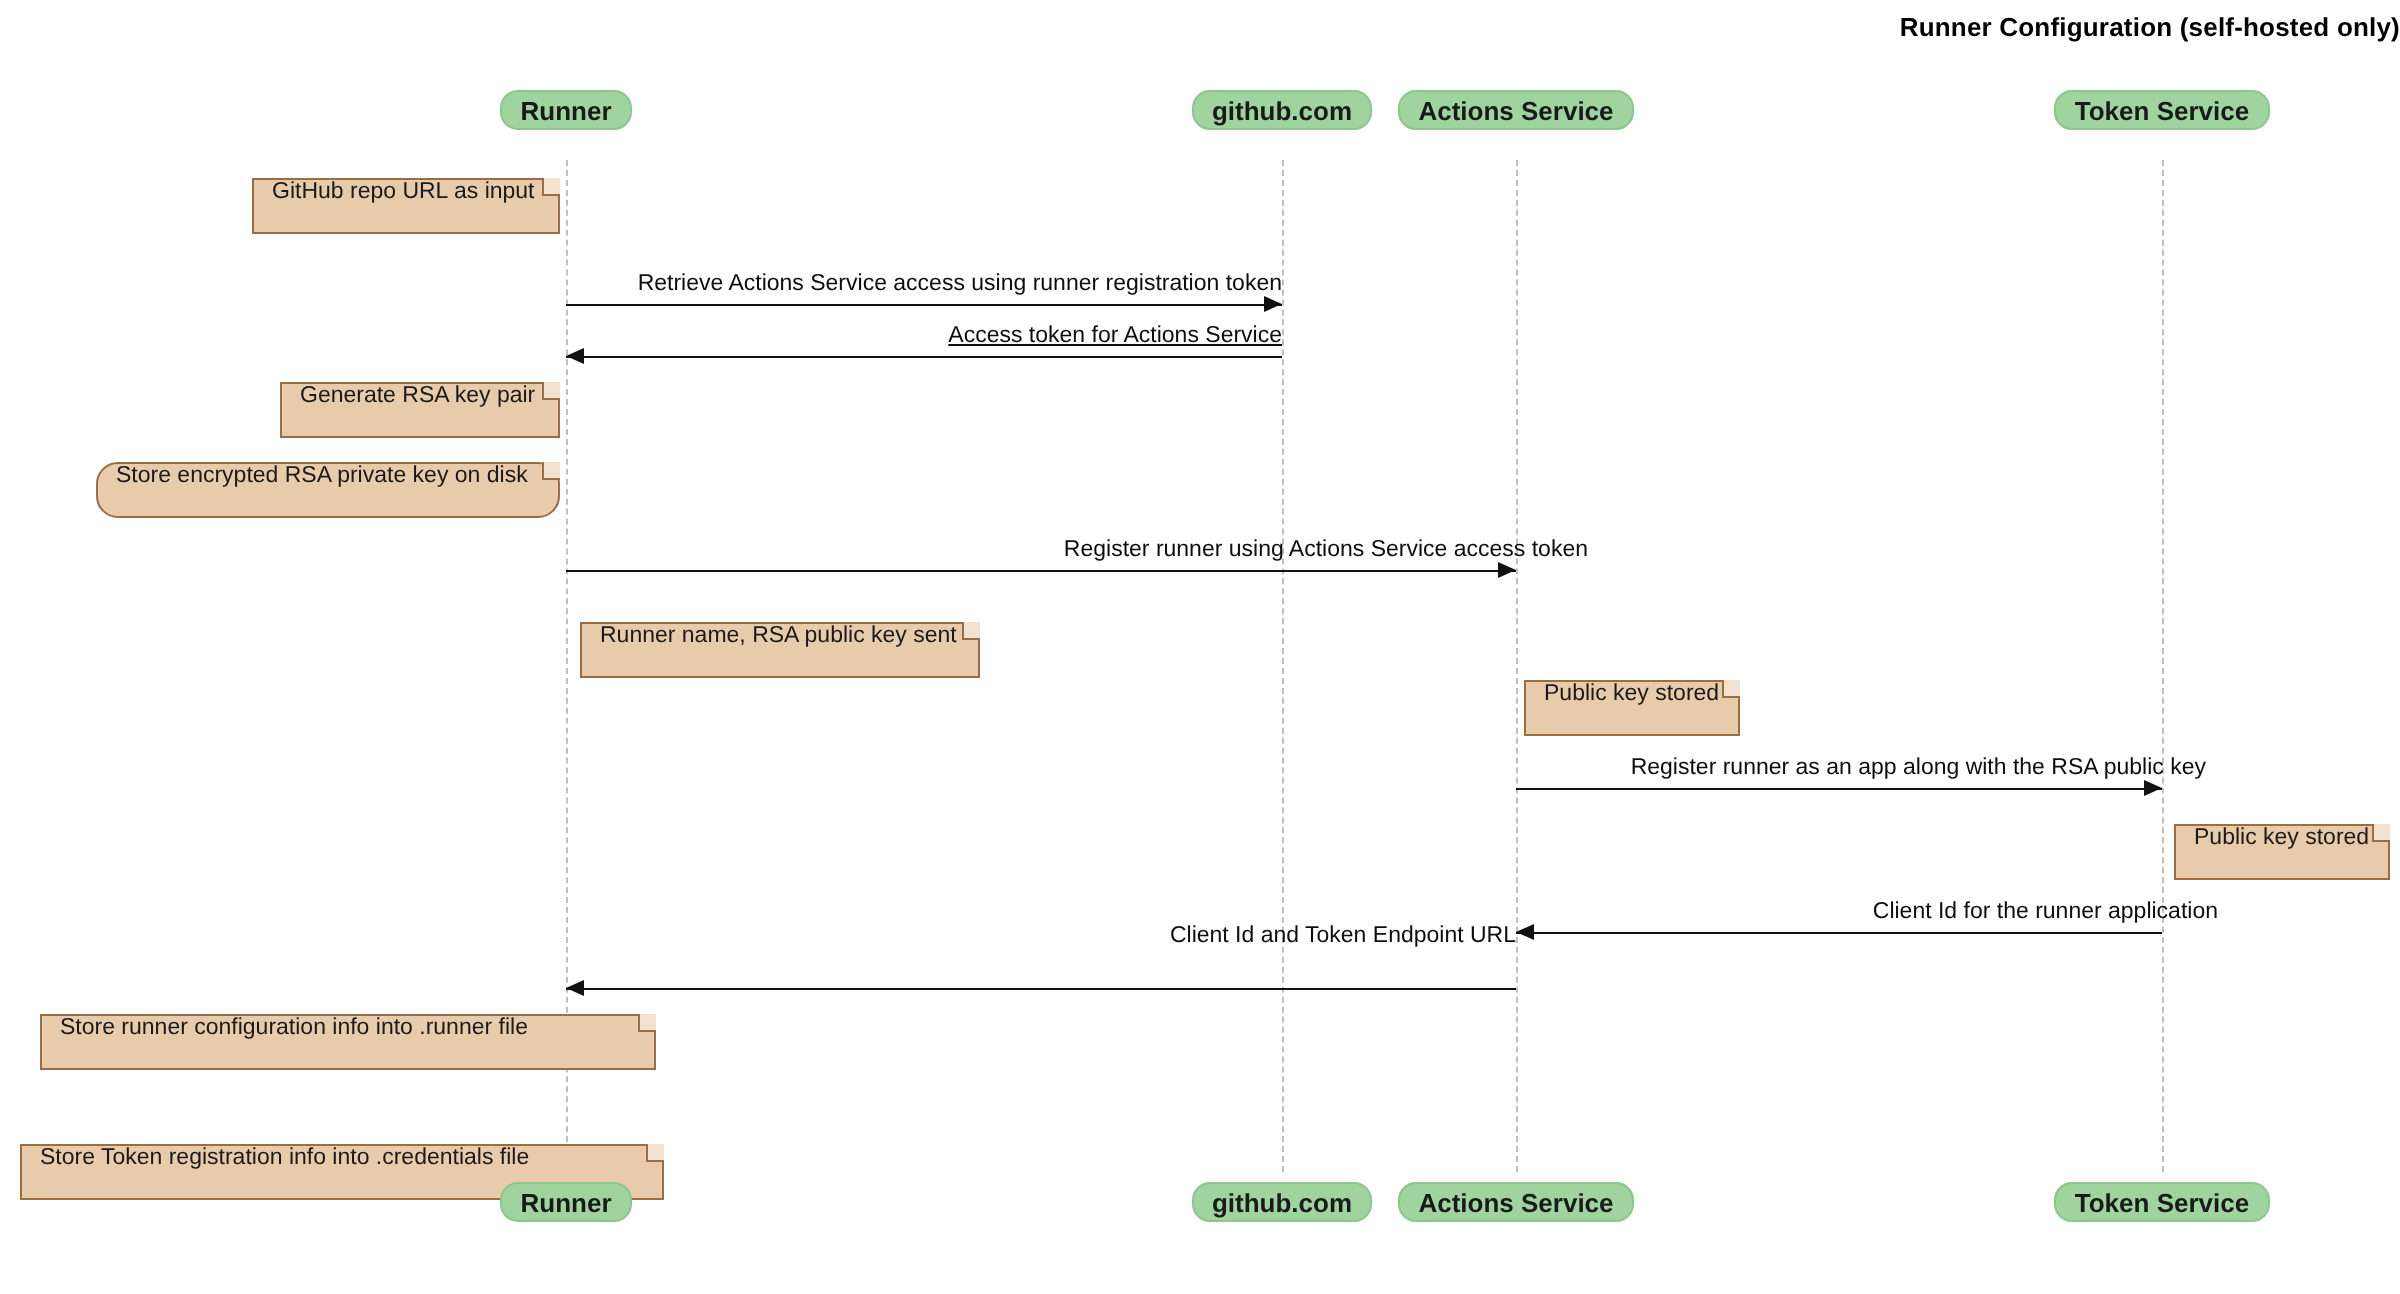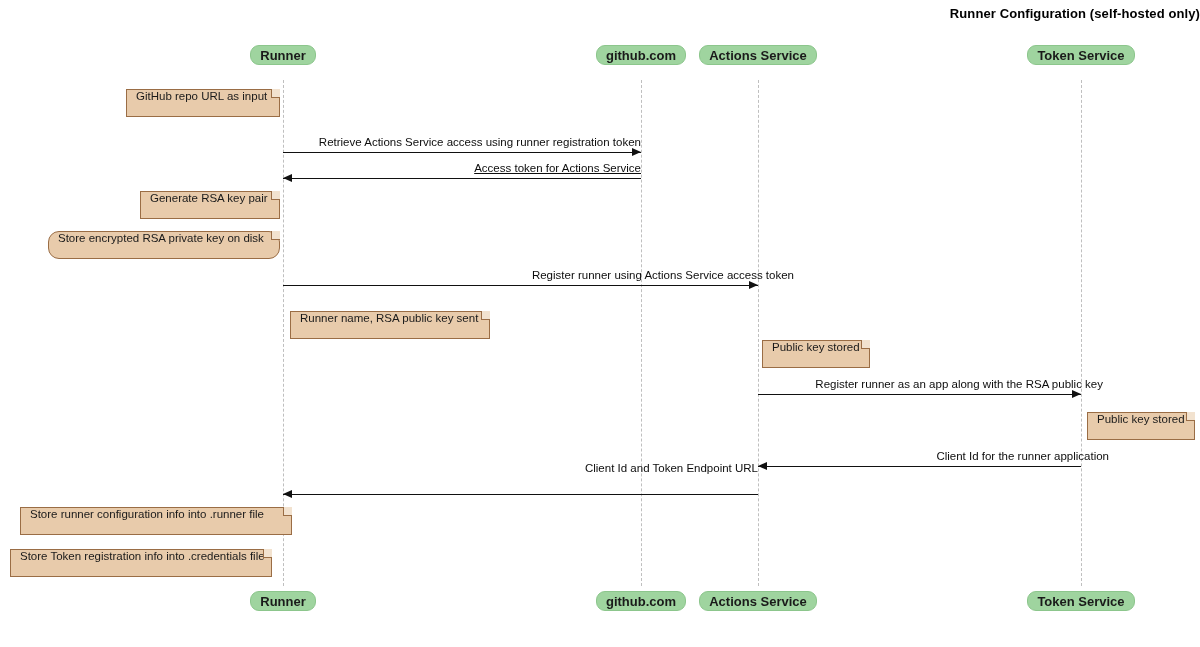--- a/index.html
+++ b/index.html
@@ -183,25 +183,25 @@
         <span class="fold"></span>
       </div>
       <div class="note" style="left: 762px; top: 340px; width: 108px;">
         <span>Public key stored</span>
         <span class="fold"></span>
       </div>
       <div class="note" style="left: 1087px; top: 412px; width: 108px;">
         <span>Public key stored</span>
         <span class="fold"></span>
       </div>
-      <div class="note" style="left: 20px; top: 507px; width: 272px;">
+      <div class="note" style="left: 20px; top: 507px; width: 308px;">
         <span>Store runner configuration info into .runner file</span>
         <span class="fold"></span>
       </div>
-      <div class="note" style="left: 10px; top: 549px; width: 262px;">
+      <div class="note" style="left: 10px; top: 572px; width: 322px;">
         <span>Store Token registration info into .credentials file</span>
         <span class="fold"></span>
       </div>
     </div>
   <div id="footer-participants">
       <div class="participant" style="left: 250.25px; top: 591px; width: 65.5px;">
         <span>Runner</span>
       </div>
       <div class="participant" style="left: 595.977px; top: 591px; width: 90.0469px;">
         <span>github.com</span>

